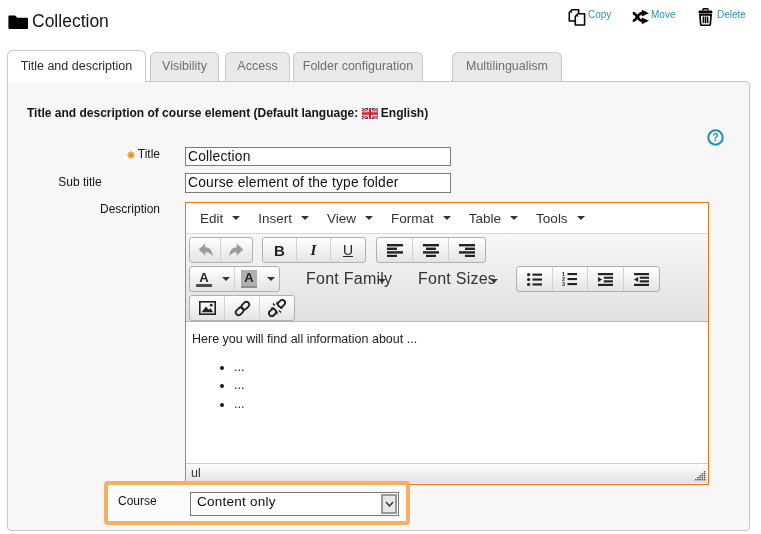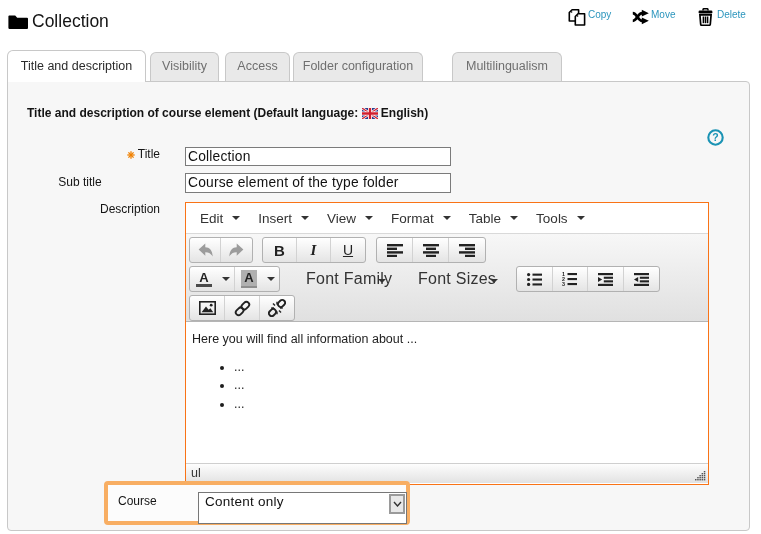--- a/index.html
+++ b/index.html
@@ -41,21 +41,21 @@
 .tbtn:last-child { border-right:none; }
 .lbox { position:absolute; height:26px; display:flex; align-items:center; font-size:16px; letter-spacing:0.25px; color:#333;margin-left:16px; }
 #editarea { height:141px; background:#fff; font-size:12.5px; color:#1d1d1d; padding:10px 0 0 6px; }
 #editarea ul { margin:12px 0 0 42px; }
 #editarea li { line-height:18.3px; font-size:12.5px; }
 #statusbar { height:20px; background:linear-gradient(#fdfdfd,#e2e2e2); border-top:1px solid #cfcfcf; font-size:12.5px; color:#333; padding:2px 0 0 5px; position:relative; }
 
 
 #orange { left:104px; top:481px; width:306px; height:44px; border:4.5px solid #f8ae63; border-radius:4px; background:#fcfcfc; z-index:3; }
 #display-label { left:118px; top:494px; z-index:4; }
-#select { left:198px; top:492px; width:209px; height:32px; background:#fff; border:1px solid #777; z-index:4; font-size:13.5px; letter-spacing:0.25px; color:#111; }
+#select { left:190px; top:492px; width:209px; height:24px; background:#fff; border:1px solid #777; z-index:4; font-size:13.5px; letter-spacing:0.25px; color:#111; }
 #select .txt { position:absolute; left:6px; top:1px; }
 #select .btn { position:absolute; right:1px; top:1px; width:16px; height:20px; background:#e8e8e8; border:2px solid #9a9a9a; display:flex; align-items:center; justify-content:center; }
 </style>
 </head>
 <body>
 
 <svg id="hdr-folder" class="abs" width="20" height="17" viewBox="0 0 20 17">
     <path d="M1 2.5 h6.2 l2 2.3 H19 a1 1 0 0 1 1 1 V15 a1 1 0 0 1 -1 1 H1.6 A1.2 1.2 0 0 1 .4 14.8 V3.5 A1 1 0 0 1 1 2.5 Z" fill="#000"></path>
   </svg>
 <div id="hdr-title" class="abs">Collection</div>

